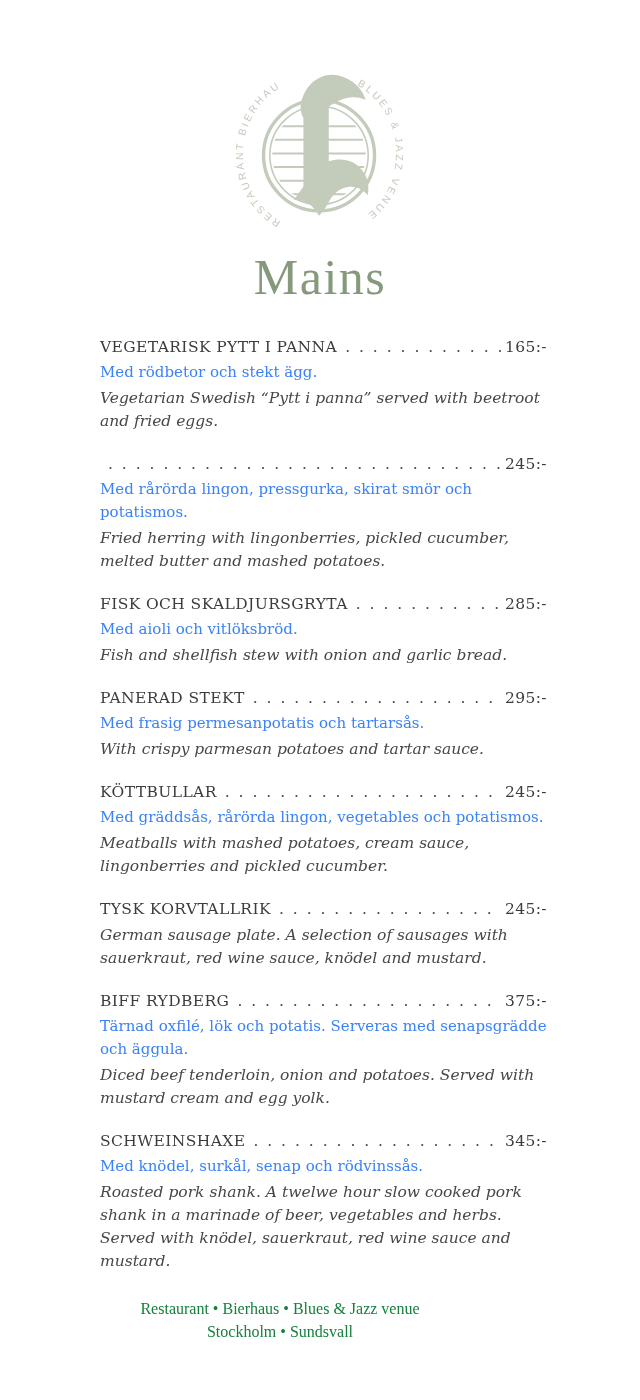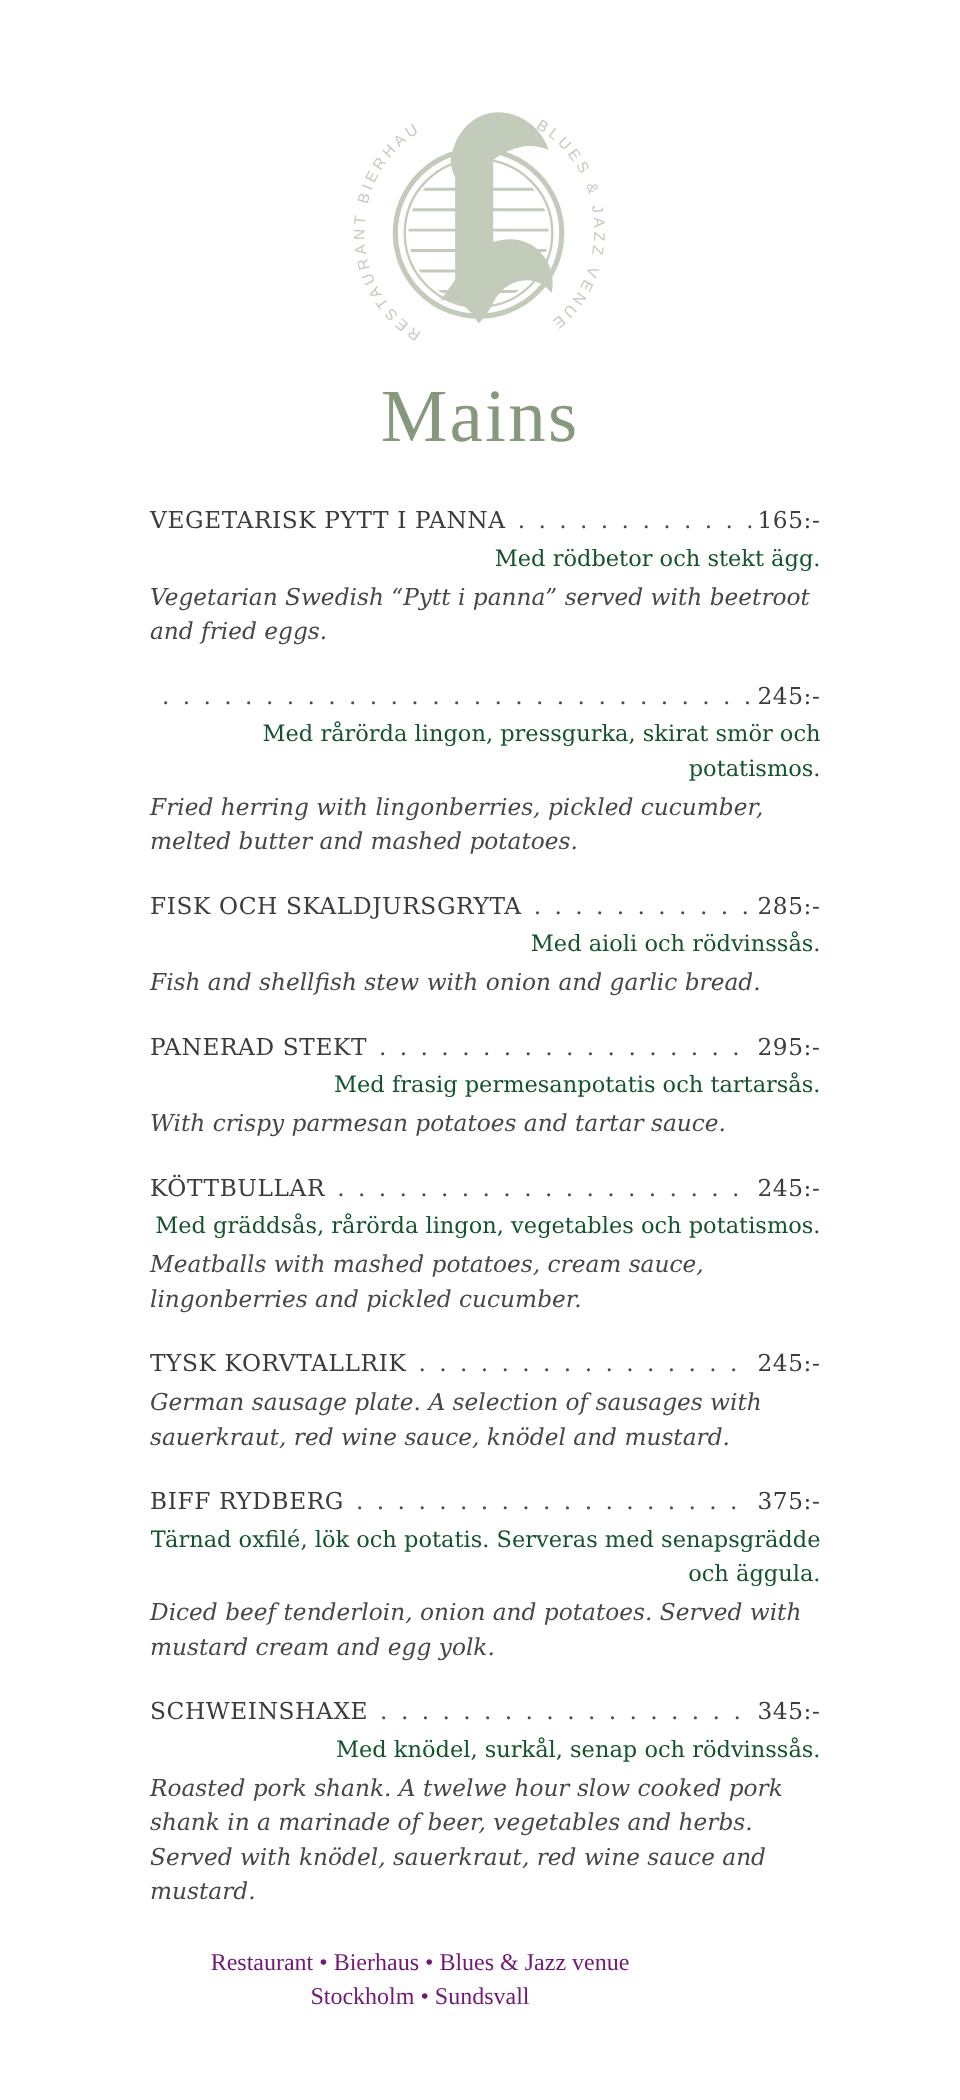--- a/index.html
+++ b/index.html
@@ -70,42 +70,41 @@
   }
   .dots::after {
     content: ". . . . . . . . . . . . . . . . . . . . . . . . . . . . . . . . . . . . . . . . . . . . . . . . . . . . . . . . . . . .";
     letter-spacing: 2px;
   }
   .price { flex: 0 0 auto; }
   .desc-sv {
     font-size: 15px;
     line-height: 23px;
     margin-top: 2px;
-    color: #14532d;
-    text-align: right;
+    color: #3b82f6;
   }
   .desc-en {
     font-style: italic;
     font-size: 15.5px;
     line-height: 23px;
     margin-top: 3px;
     color: #474747;
   }
 
   
   .footer {
     position: absolute;
     top: 1297px;
     left: 0;
     width: 560px;
     text-align: center;
     font-family: "Liberation Serif", serif;
     font-size: 16px;
     line-height: 23px;
-    color: #701a75;
+    color: #15803d;
   }
 </style>
 </head>
 <body>
 
 <div class="page">
 
   <div class="logo-wrap">
     <svg viewBox="0 0 192 190">
       <defs>
@@ -173,21 +172,21 @@
       <div class="desc-sv">Med rårörda lingon, pressgurka, skirat smör och potatismos.</div>
       <div class="desc-en">Fried herring with lingonberries, pickled cucumber, melted butter and mashed potatoes.</div>
     </div>
 
     <div class="menu-item">
       <div class="title-row">
         <span class="name">FISK OCH SKALDJURSGRYTA</span>
         <span class="dots"></span>
         <span class="price">285:-</span>
       </div>
-      <div class="desc-sv">Med aioli och rödvinssås.</div>
+      <div class="desc-sv">Med aioli och vitlöksbröd.</div>
       <div class="desc-en">Fish and shellfish stew with onion and garlic bread.</div>
     </div>
 
     <div class="menu-item">
       <div class="title-row">
         <span class="name">PANERAD STEKT</span>
         <span class="dots"></span>
         <span class="price">295:-</span>
       </div>
       <div class="desc-sv">Med frasig permesanpotatis och tartarsås.</div>

